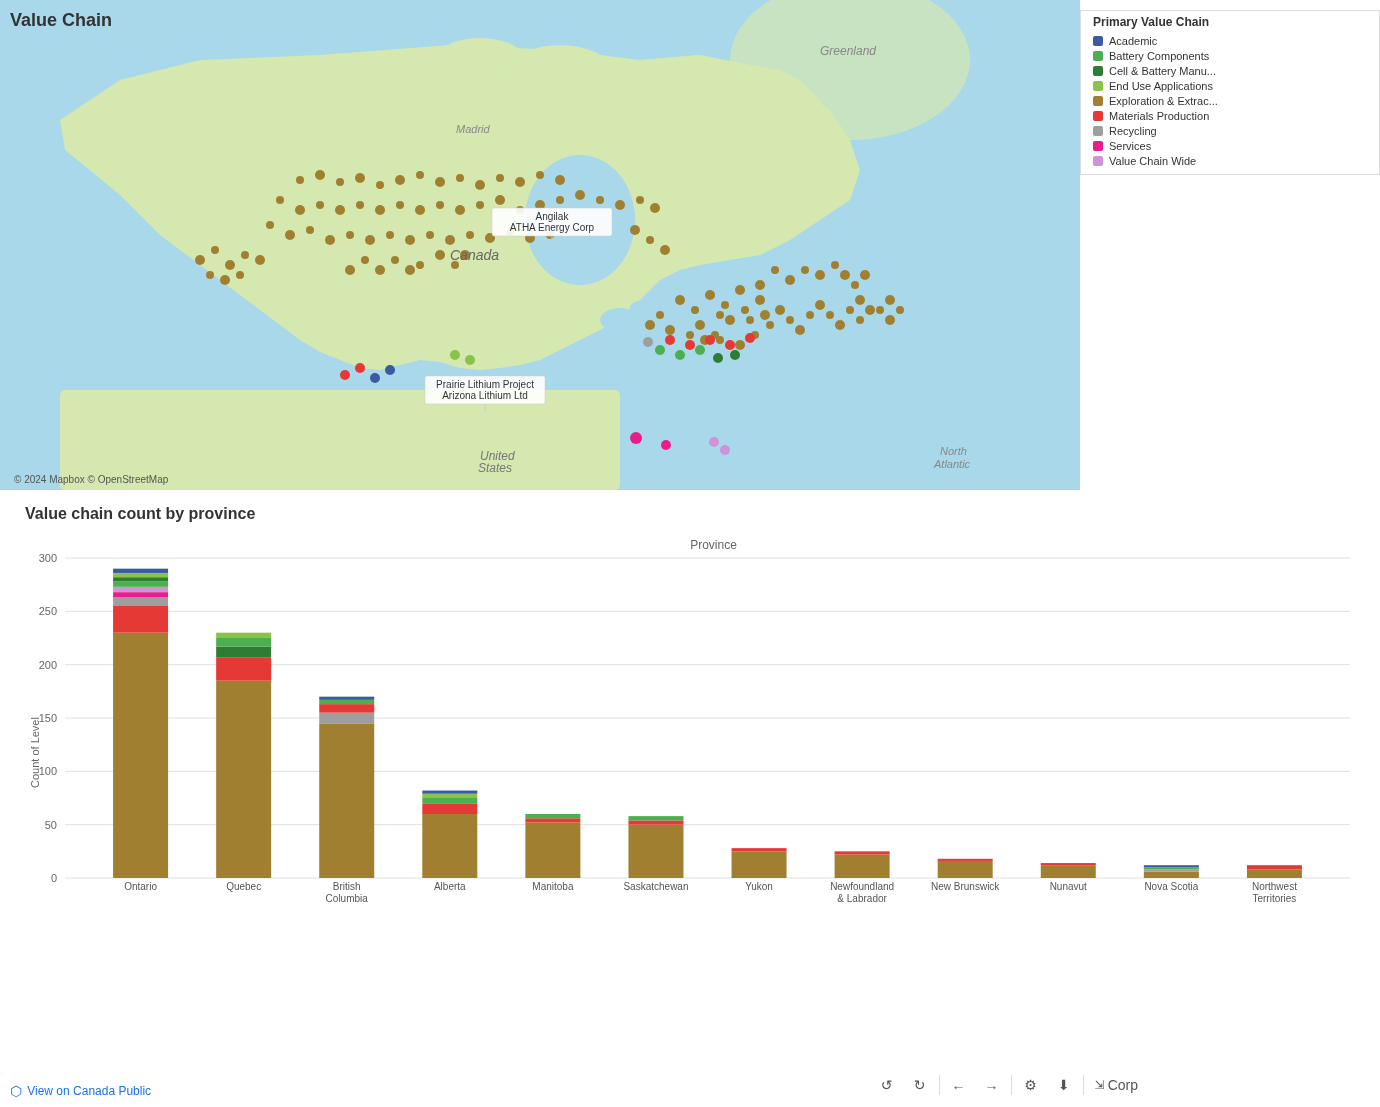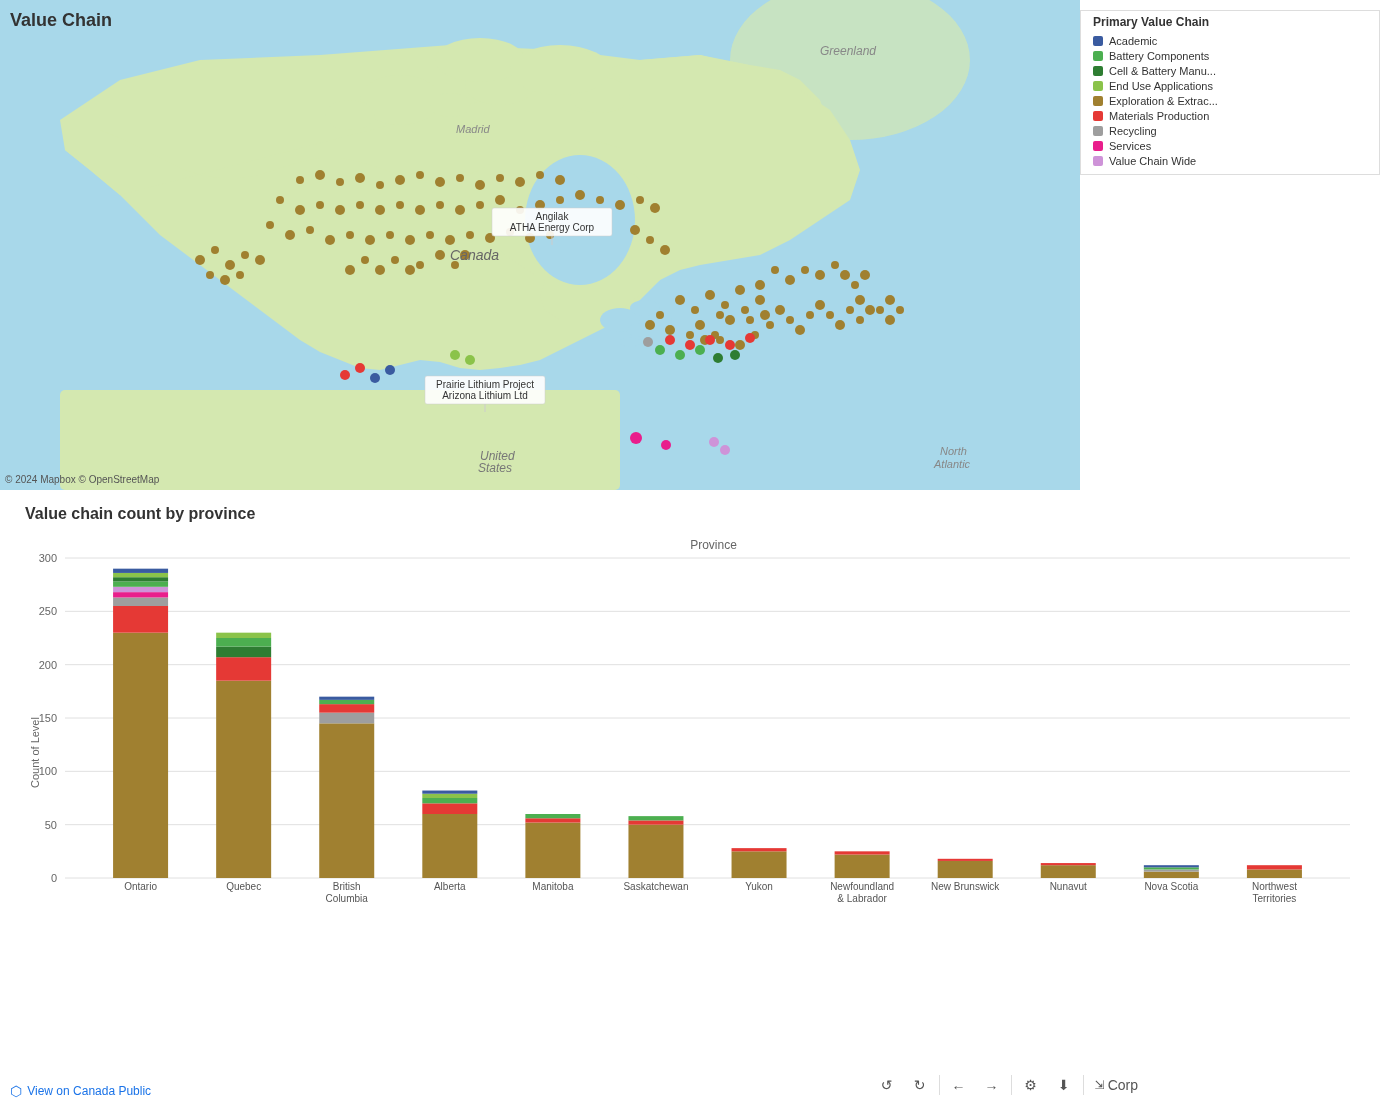--- a/index.html
+++ b/index.html
@@ -4,21 +4,21 @@
   <style>
     * { margin: 0; padding: 0; box-sizing: border-box; }
     body { font-family: Arial, sans-serif; background: #fff; width: 1380px; height: 1107px; overflow: hidden; }
 
     .main-container { width: 1152px; height: 1107px; position: relative; background: #fff; }
 
     
     .map-section { position: absolute; top: 0; left: 0; width: 1380px; height: 490px; }
     .map-title { position: absolute; top: 10px; left: 10px; font-size: 18px; font-weight: bold; color: #333; z-index: 10; }
     .map-container { position: absolute; top: 0; left: 0; width: 1080px; height: 490px; overflow: hidden; }
-    .map-copyright { position: absolute; bottom: 5px; left: 5px; font-size: 10px; color: #555; z-index: 10; }
+    .map-copyright { position: absolute; bottom: 5px; left: 14px; font-size: 10px; color: #555; z-index: 10; }
 
     
     .map-svg { position: absolute; top: 0; left: 0; width: 100%; height: 100%; }
 
     
     .legend { position: absolute; top: 10px; right: 0; width: 300px; background: rgba(255,255,255,0.95); border: 1px solid #ddd; padding: 4px 12px; font-size: 11px; }
     .legend-title { font-weight: bold; font-size: 12px; margin-bottom: 6px; color: #333; }
     .legend-item { display: flex; align-items: center; margin-bottom: 3px; text-align: center; }
     .legend-dot { width: 10px; height: 10px; border-radius: 2px; margin-right: 6px; flex-shrink: 0; }
     .legend-label { color: #333; font-size: 11px; }

